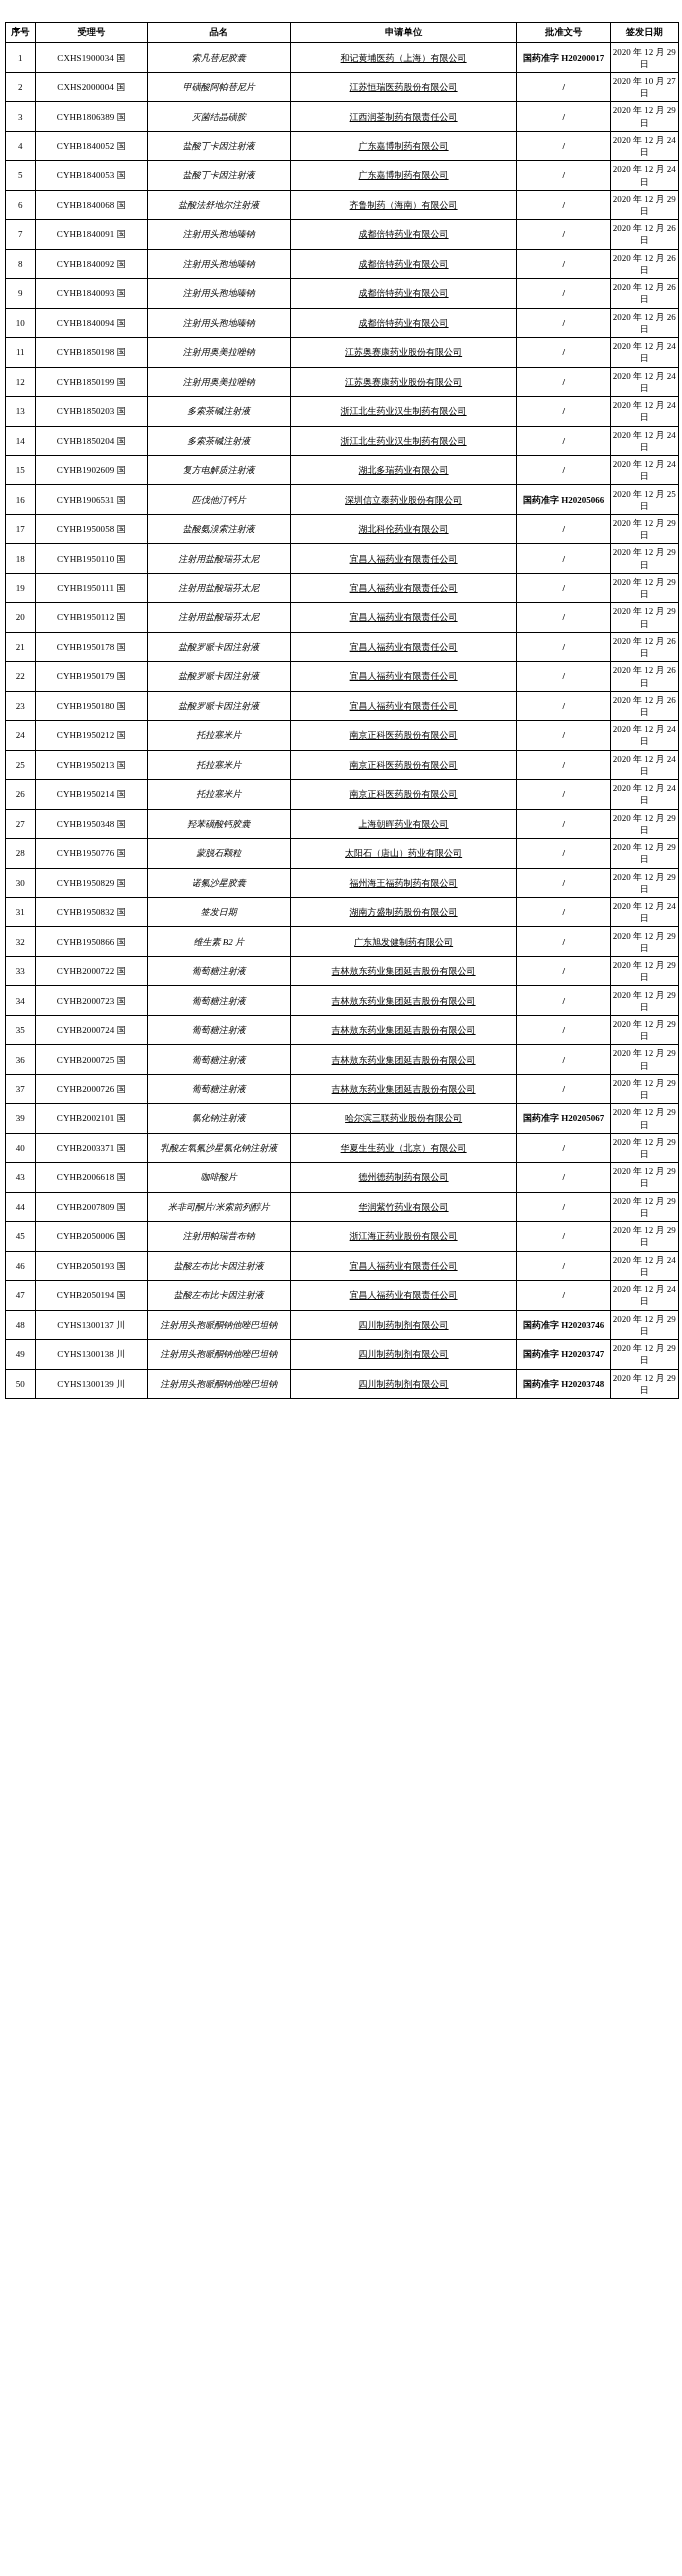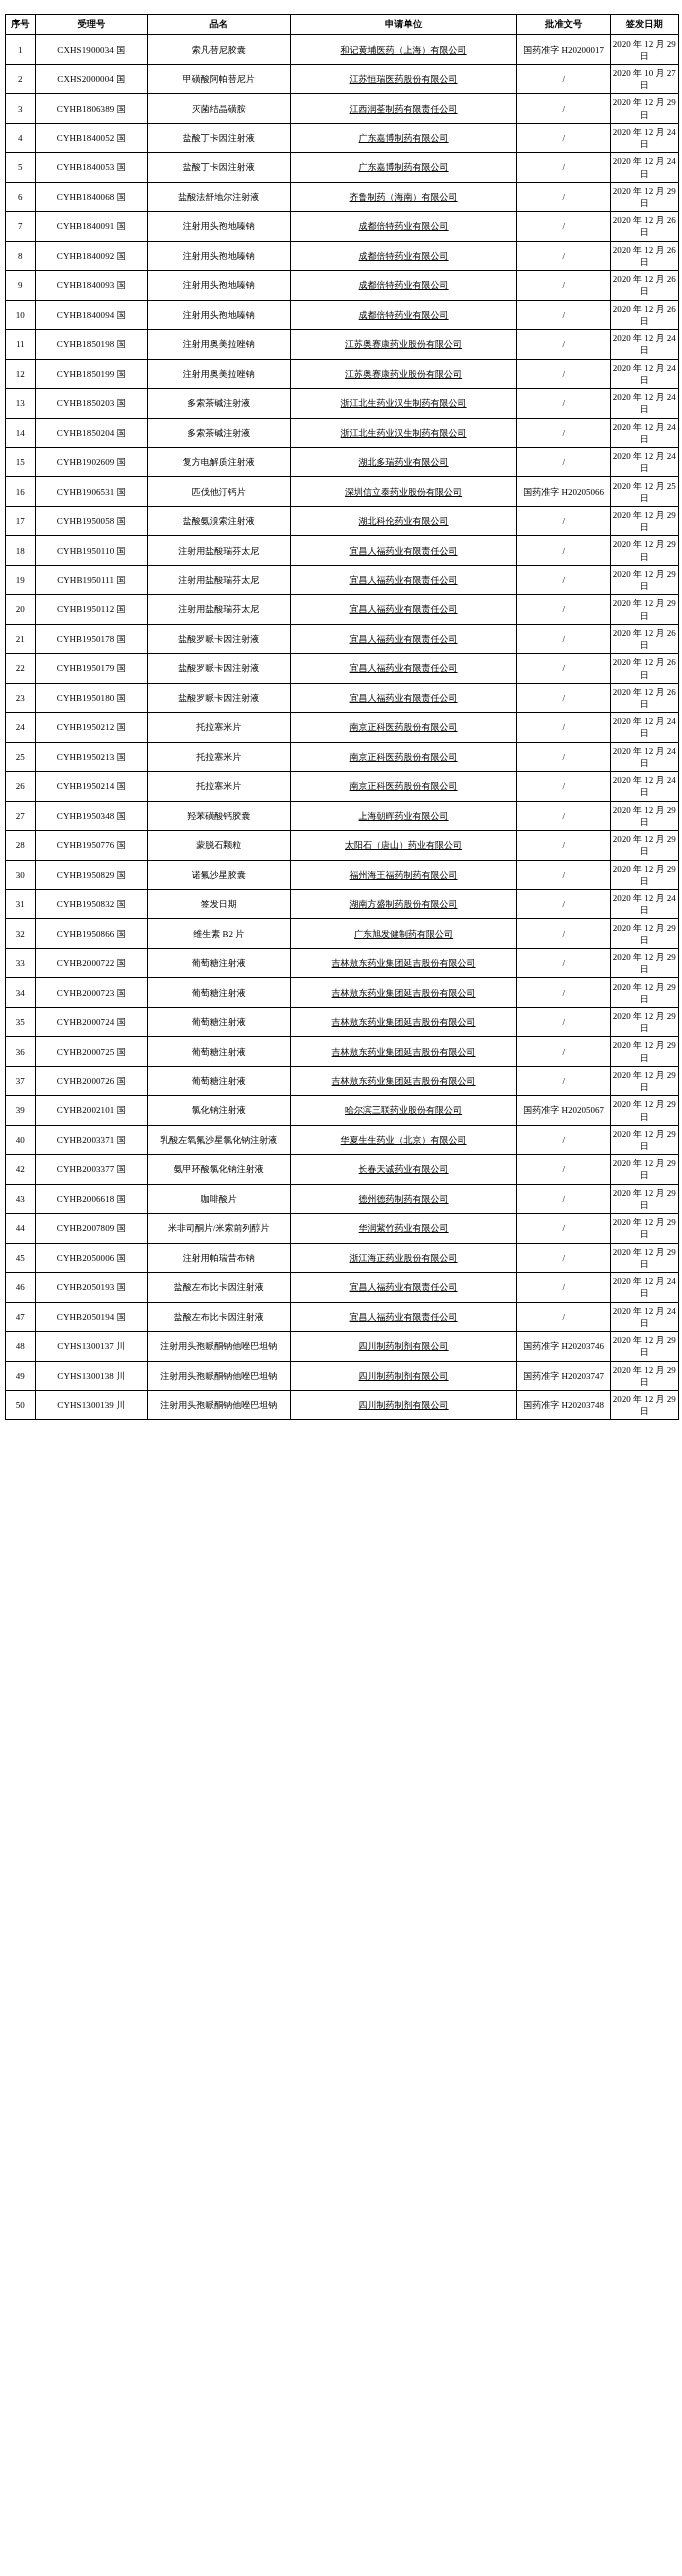--- a/index.html
+++ b/index.html
@@ -13,21 +13,21 @@
     color: #000000;
   }
   .page {
     width: 683px;
     box-sizing: border-box;
     padding: 5.7px 4.3px 7.2px 4.3px;
   }
   table.reg-table {
     border-collapse: collapse;
     width: 674px;
-    margin: 8px auto;
+    margin: 16px auto;
     table-layout: fixed;
   }
   table.reg-table th,
   table.reg-table td {
     border: 0.7px solid #000000;
     padding: 2.1px 1.4px;
     text-align: center;
     vertical-align: middle;
     font-size: 9px;
     line-height: 1.35;
@@ -42,23 +42,23 @@
   }
   col.c-idx   { width: 29px; }
   col.c-acc   { width: 106px; }
   col.c-name  { width: 136px; }
   col.c-appl  { width: 215px; }
   col.c-appr  { width: 89px; }
   col.c-date  { width: 64px; }
 
   td.idx   { font-size: 9px; }
   td.acc   { font-size: 9px; letter-spacing: 0.1px; }
-  td.name  { font-size: 9px; }
+  td.name  { font-size: 9px; font-style: italic; }
   td.appl  { font-size: 9px; text-decoration: underline; }
-  td.appr  { font-size: 9px; }
+  td.appr  { font-size: 9px; font-weight: bold; }
   td.date  { font-size: 9px; }
 </style>
 </head>
 <body>
 
 <div class="page">
   <table class="reg-table">
     <colgroup>
       <col class="c-idx">
       <col class="c-acc">
@@ -376,28 +376,20 @@
         </tr>
         <tr>
           <td class="idx">40</td>
           <td class="acc">CYHB2003371 国</td>
           <td class="name">乳酸左氧氟沙星氯化钠注射液</td>
           <td class="appl">华夏生生药业（北京）有限公司</td>
           <td class="appr">/</td>
           <td class="date">2020 年 12 月 29 日</td>
         </tr>
         <tr>
-          <td class="idx">42</td>
-          <td class="acc">CYHB2003377 国</td>
-          <td class="name">氨甲环酸氯化钠注射液</td>
-          <td class="appl">长春天诚药业有限公司</td>
-          <td class="appr">/</td>
-          <td class="date">2020 年 12 月 29 日</td>
-        </tr>
-        <tr>
           <td class="idx">43</td>
           <td class="acc">CYHB2006618 国</td>
           <td class="name">咖啡酸片</td>
           <td class="appl">德州德药制药有限公司</td>
           <td class="appr">/</td>
           <td class="date">2020 年 12 月 29 日</td>
         </tr>
         <tr>
           <td class="idx">44</td>
           <td class="acc">CYHB2007809 国</td>

